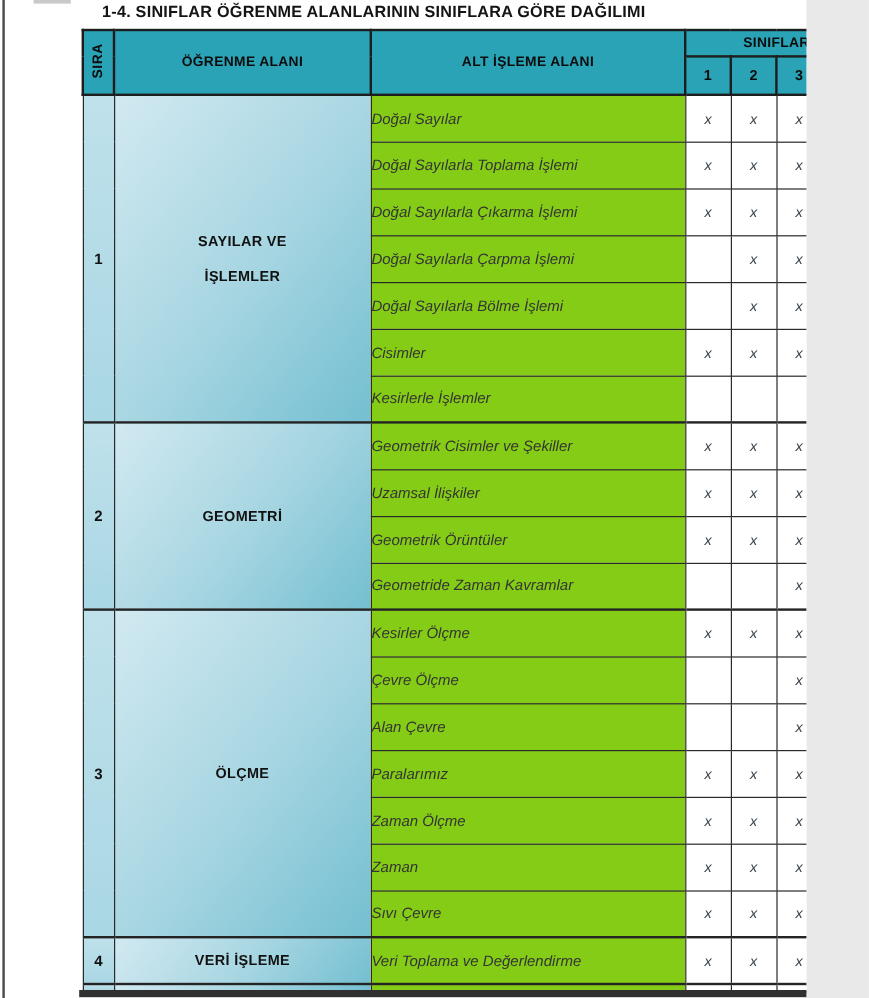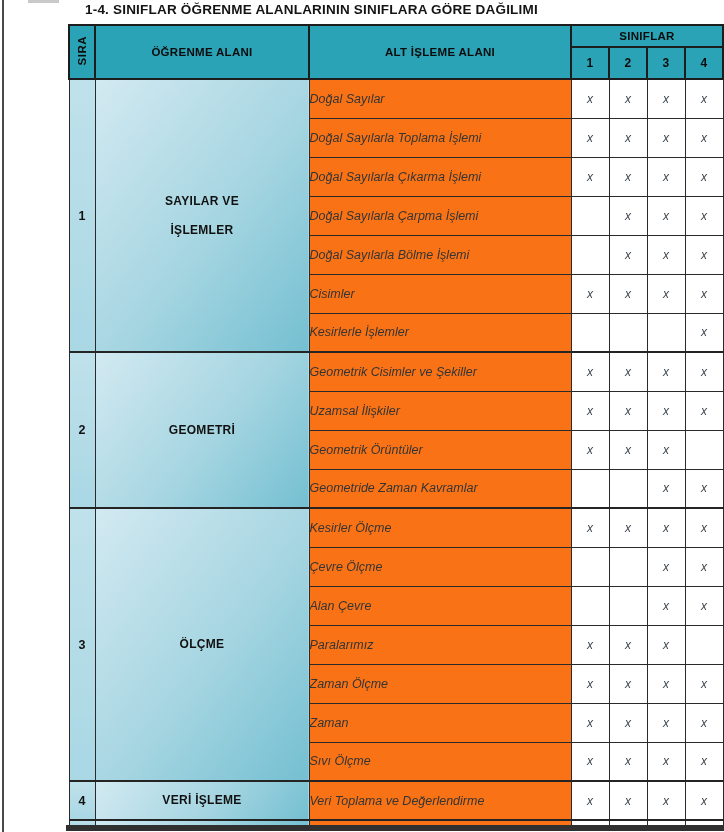--- a/index.html
+++ b/index.html
@@ -1,18 +1,18 @@
 <!DOCTYPE html>
 <html><head>
 <meta charset="utf-8">
 <style>
   html, body { margin: 0; padding: 0; background: #e9e9e9; }
   .page {
     position: relative;
-    width: 724px;
+    width: 672px;
     height: 832px;
     background: #ffffff;
     font-family: "Liberation Sans", sans-serif;
     overflow: hidden;
   }
   .page-edge-line {
     position: absolute;
     left: 2px; top: 0;
     width: 2px; height: 832px;
     background: #4a4a4a;
@@ -87,21 +87,21 @@
     font-size: 12px;
     color: #111;
   }
   .area-name {
     max-width: 130px;
     margin: 4px auto;
     line-height: 2.4;
     letter-spacing: 0.3px;
   }
   td.label-cell {
-    background: #f97316;
+    background: #84cc16;
     font-style: italic;
     font-size: 12.5px;
     color: #343434;
     padding-left: 14px;
     border-top: 1px solid #6e6e6e;
     border-bottom: 1px solid #6e6e6e;
   }
   td.mark-cell {
     background: #fff;
     text-align: center;
@@ -281,21 +281,21 @@
           <td class="mark-cell">x</td>
         </tr>
         <tr>
           <td class="label-cell">Zaman</td>
           <td class="mark-cell">x</td>
           <td class="mark-cell">x</td>
           <td class="mark-cell">x</td>
           <td class="mark-cell">x</td>
         </tr>
         <tr>
-          <td class="label-cell">Sıvı Ölçme</td>
+          <td class="label-cell">Sıvı Çevre</td>
           <td class="mark-cell">x</td>
           <td class="mark-cell">x</td>
           <td class="mark-cell">x</td>
           <td class="mark-cell">x</td>
         </tr>
         <tr class="group-start">
           <td class="sira-cell" rowspan="1">4</td>
           <td class="area-cell" rowspan="1">
             <div class="area-name">VERİ İŞLEME</div>
           </td>

